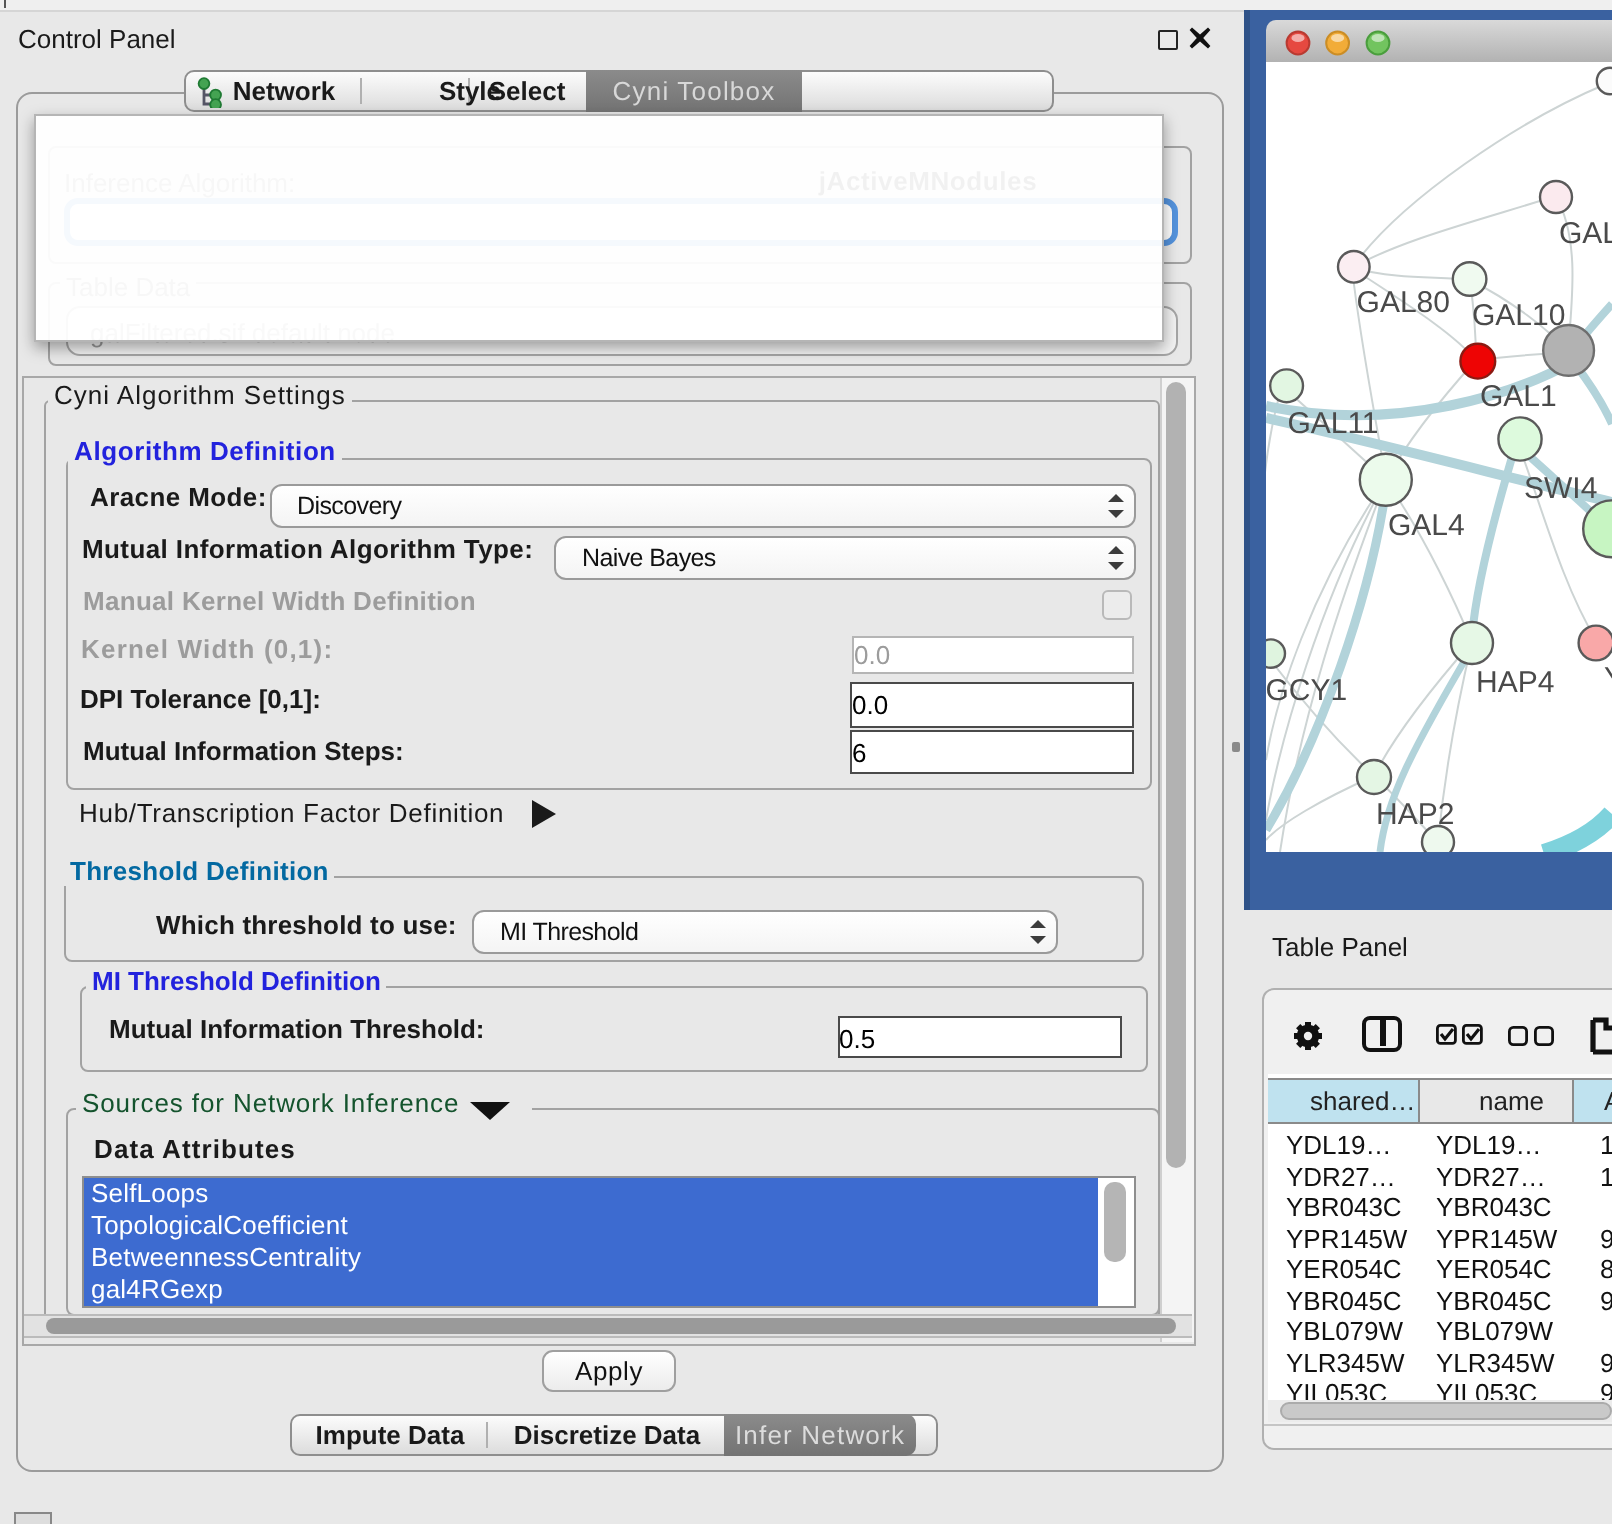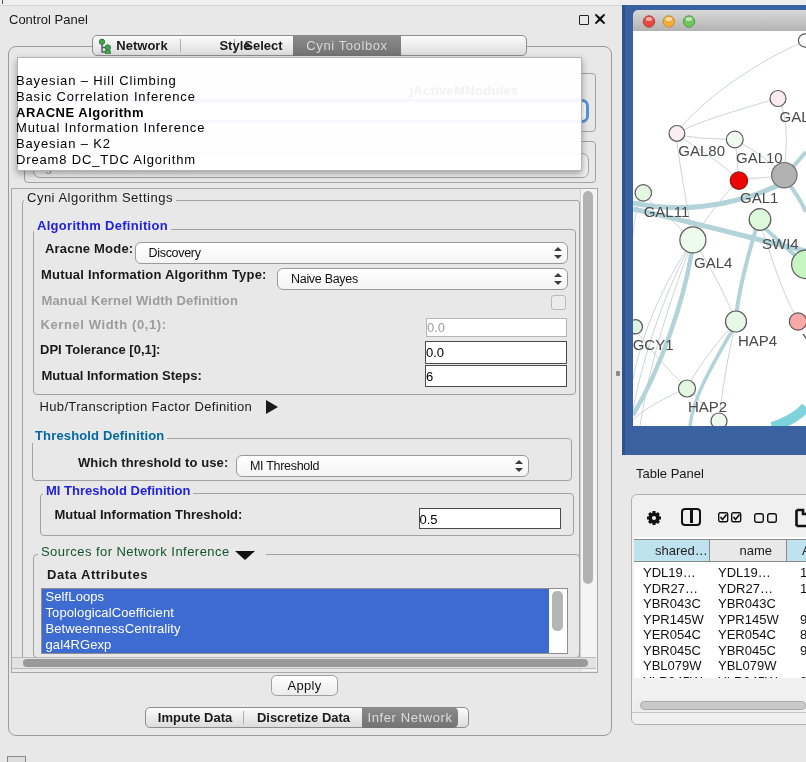--- a/index.html
+++ b/index.html
@@ -124,21 +124,20 @@
   </svg>
  </div>
  <div class="abs" style="left:20px;top:0;width:58px;height:19px;font-size:13px;font-weight:bold;color:#1a1a1a;text-align:center;line-height:19px;">Network</div>
  <div class="abs" style="left:87px;top:0;width:54px;height:19px;font-size:13px;font-weight:bold;color:#1a1a1a;text-align:center;line-height:19px;margin-left:28px;">Style</div>
  <div class="abs" style="left:141px;top:0;width:59px;height:19px;font-size:13px;font-weight:bold;color:#1a1a1a;text-align:center;line-height:19px;">Select</div>
  <div class="abs" style="left:200px;top:-1px;width:108px;height:21px;background:linear-gradient(#8b8b8b,#737373);font-size:13px;letter-spacing:0.6px;color:#d8d8d8;text-align:center;line-height:21px;">Cyni Toolbox</div>
  <div class="abs" style="left:316px;top:0;width:110px;height:19px;font-size:13px;font-weight:bold;letter-spacing:0.3px;color:#1a1a1a;text-align:center;line-height:19px;margin-top:45px;">jActiveMNodules</div>
 </div>
 
 <div class="abs" style="left:17px;top:57px;width:563px;height:112px;background:rgba(255,255,255,0.94);border:1px solid #b5b5b5;box-shadow:0 3px 7px rgba(0,0,0,0.35);">
- <div class="abs" style="left:-2px;top:15px;font-size:13px;letter-spacing:0.85px;color:#000;line-height:15.8px;white-space:nowrap;">Bayesian – Hill Climbing<br>Basic Correlation Inference<br><span class="b" style="letter-spacing:0.5px;">ARACNE Algorithm</span><br>Mutual Information Inference<br>Bayesian – K2<br>Dream8 DC_TDC Algorithm</div>
 </div>
 
 <div class="abs" style="left:7px;top:756px;width:17px;height:10px;background:#ddd;border:1px solid #888;"></div>
 
 <div class="abs" style="left:616px;top:371px;width:4px;height:5px;background:#8a8a8a;border-radius:1px;"></div>
 
 <div class="abs" style="left:622px;top:5px;width:184px;height:450px;background:#3a61a0;"></div>
 <div class="abs" style="left:622px;top:5px;width:3px;height:450px;background:#2f5288;"></div>
 
 <div class="abs" style="left:633px;top:10px;width:173px;height:21px;background:linear-gradient(#d9d9d9,#b2b2b2);border-radius:5px 0 0 0;border-bottom:1px solid #888;"></div>
@@ -246,21 +245,21 @@
  <path d="M15.5,5 L17.5,7.5 L21.5,2.5" stroke="#111" stroke-width="1.6" fill="none"></path>
 </svg>
 <svg class="abs" style="left:754px;top:513px;" width="24" height="10" viewBox="0 0 24 10">
  <rect x="0.7" y="0.7" width="8.6" height="8.6" rx="2" fill="none" stroke="#111" stroke-width="1.4"></rect>
  <rect x="13.7" y="0.7" width="8.6" height="8.6" rx="2" fill="none" stroke="#111" stroke-width="1.4"></rect>
 </svg>
 <svg class="abs" style="left:795px;top:508px;" width="11" height="20" viewBox="0 0 11 20">
  <path d="M1.5,2 L8,2 L8,6 L11,6 M11,18 L1.5,18 Z M1.5,2 L1.5,18" fill="none" stroke="#111" stroke-width="2.6"></path>
 </svg>
 
-<div class="abs" style="left:634px;top:537px;width:172px;height:141px;background:#fff;overflow:hidden;">
+<div class="abs" style="left:634px;top:537px;width:172px;height:165px;background:#fff;overflow:hidden;">
  <div style="position:absolute;left:0;top:1.5px;width:172px;height:23.5px;background:#e8e8e8;border-top:1px solid #8a8a8a;border-bottom:1px solid #8a8a8a;box-sizing:border-box;"></div>
  <div style="position:absolute;left:0;top:2.5px;width:75px;height:21.5px;background:#bfe2ef;"></div>
  <div style="position:absolute;left:152px;top:2.5px;width:20px;height:21.5px;background:#bfe2ef;"></div>
  <div style="position:absolute;left:75px;top:1.5px;width:1px;height:23.5px;background:#8a8a8a;"></div>
  <div style="position:absolute;left:152px;top:1.5px;width:1px;height:23.5px;background:#8a8a8a;"></div>
  <div style="position:absolute;left:21px;top:6px;font-size:13px;color:#222;">shared…</div>
  <div style="position:absolute;left:105.5px;top:6px;font-size:13px;color:#222;">name</div>
  <div style="position:absolute;left:168px;top:6px;font-size:13px;color:#222;">A</div>
  <div style="position:absolute;left:9px;top:28px;font-size:13px;color:#111;line-height:15.5px;">YDL19…<br>YDR27…<br>YBR043C<br>YPR145W<br>YER054C<br>YBR045C<br>YBL079W<br>YLR345W<br>YIL053C</div>
  <div style="position:absolute;left:84px;top:28px;font-size:13px;color:#111;line-height:15.5px;">YDL19…<br>YDR27…<br>YBR043C<br>YPR145W<br>YER054C<br>YBR045C<br>YBL079W<br>YLR345W<br>YIL053C</div>

